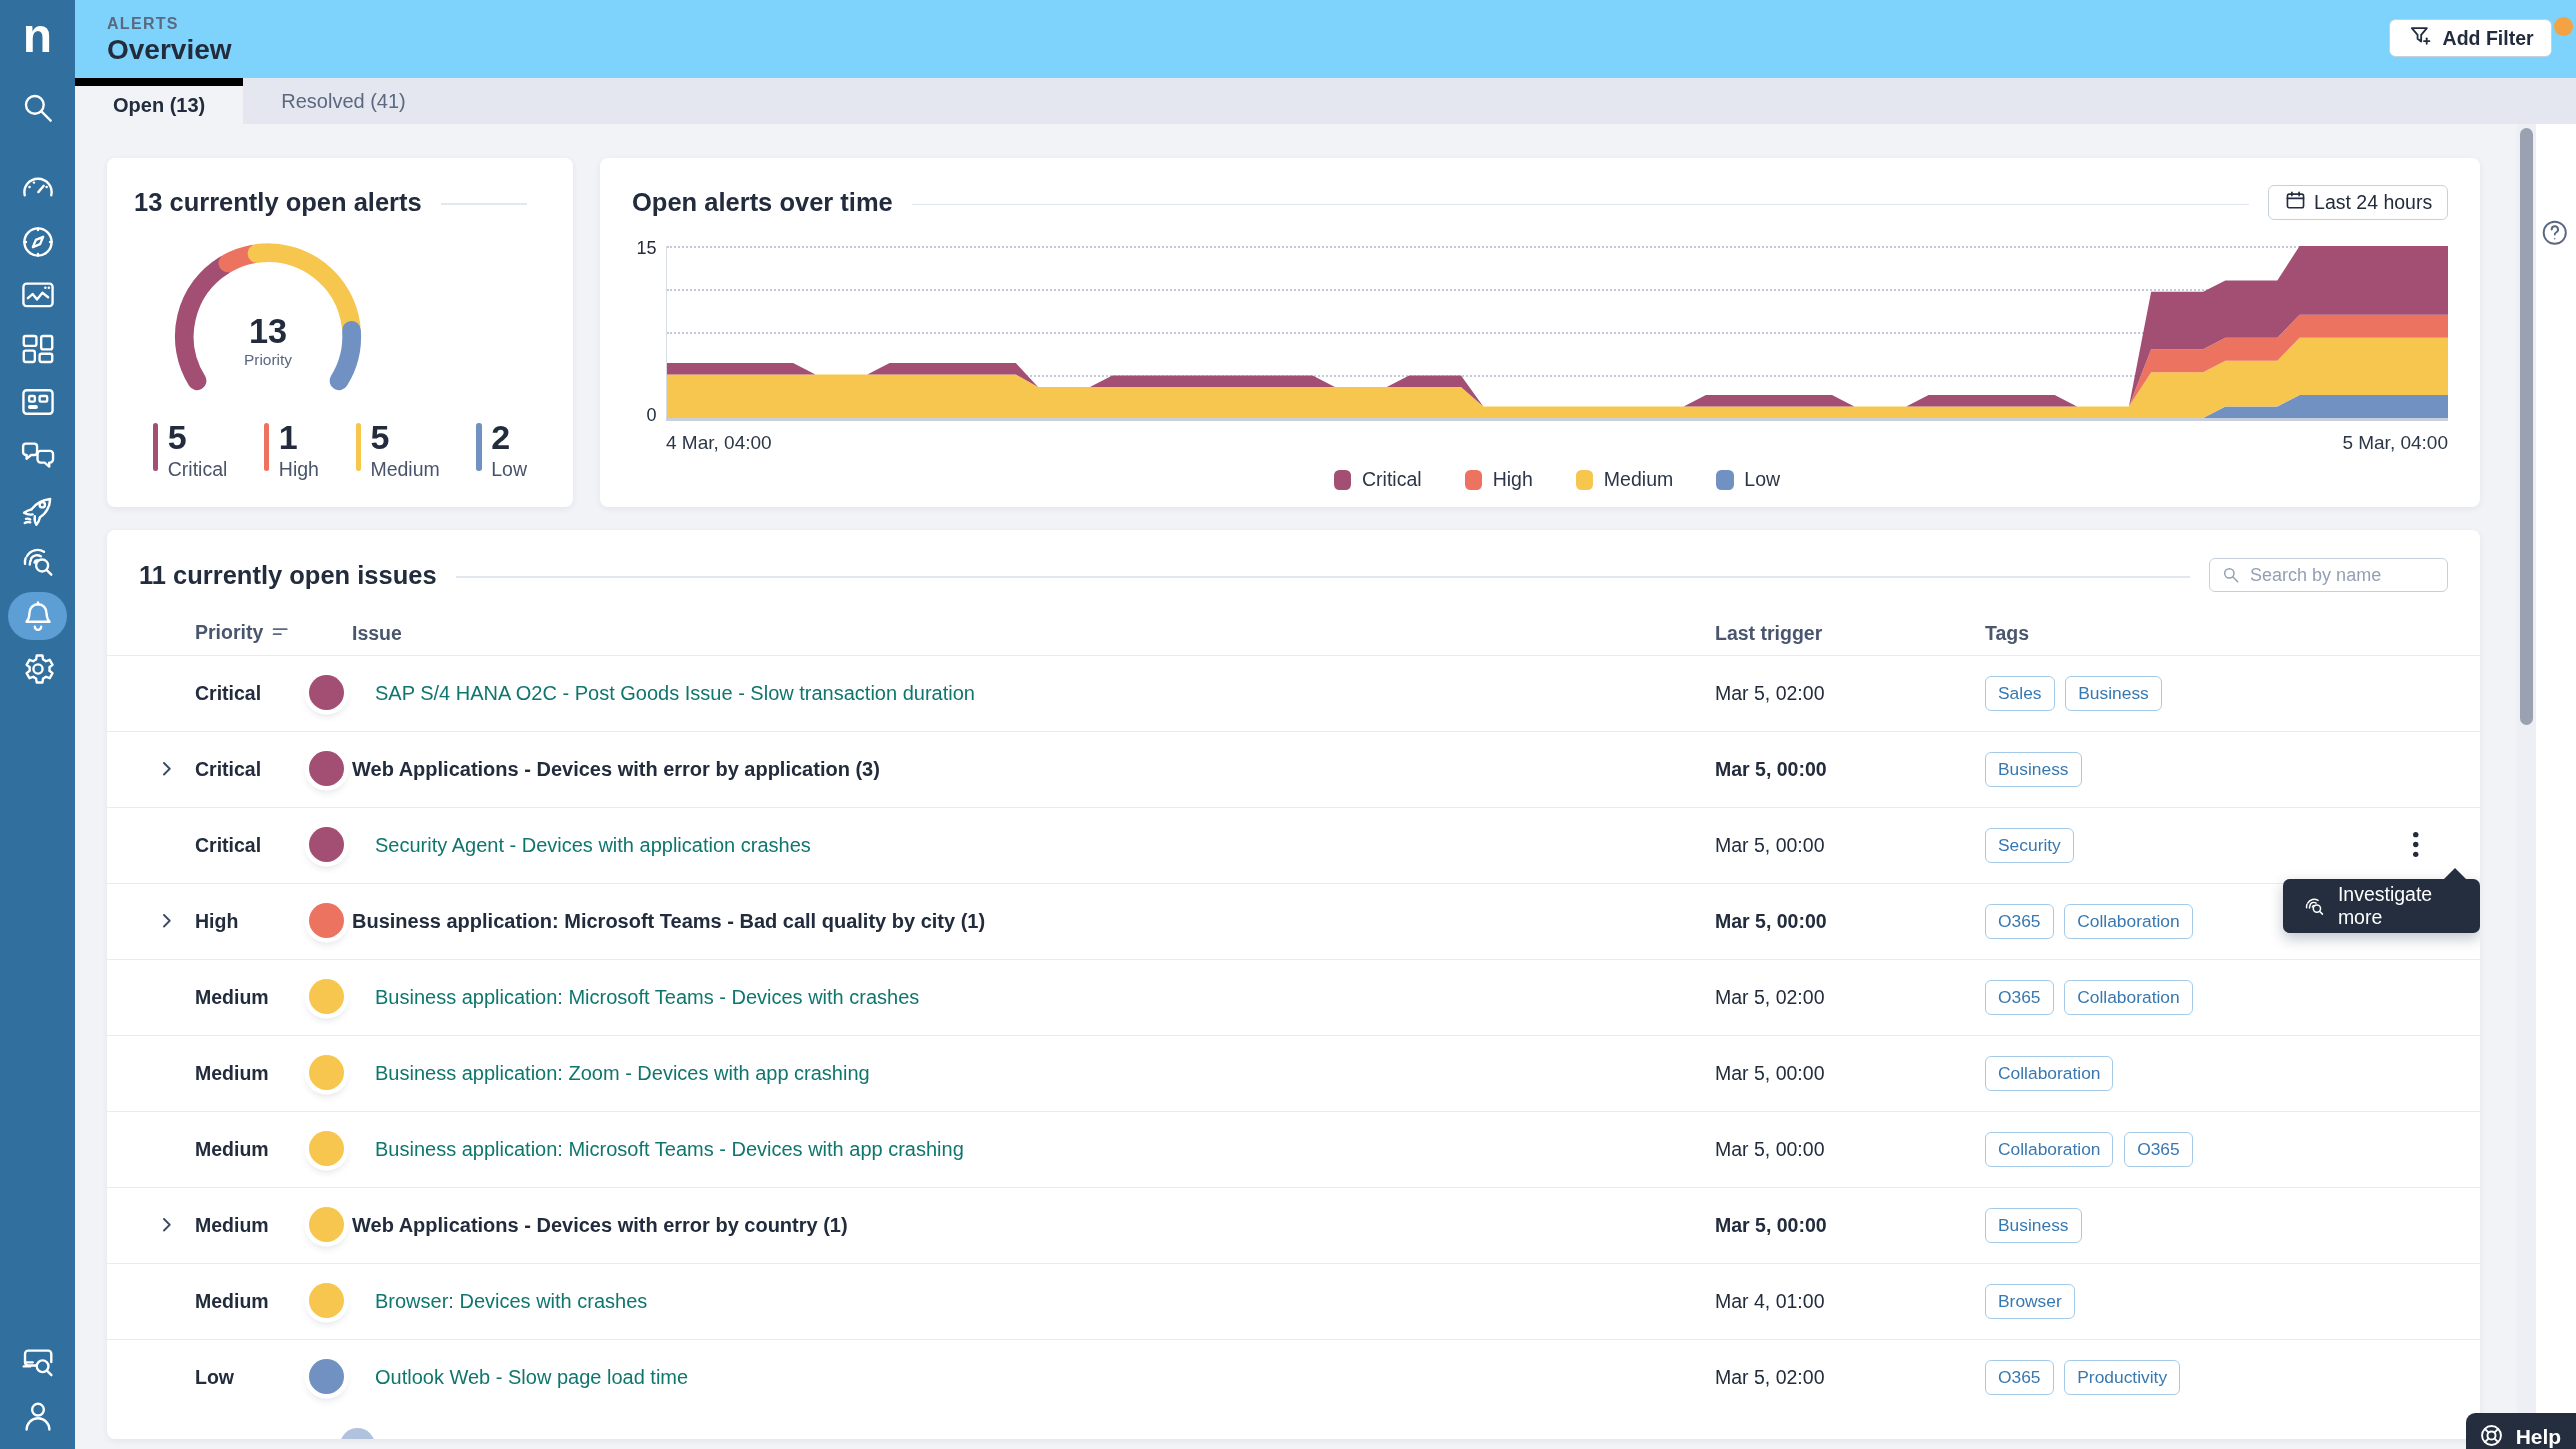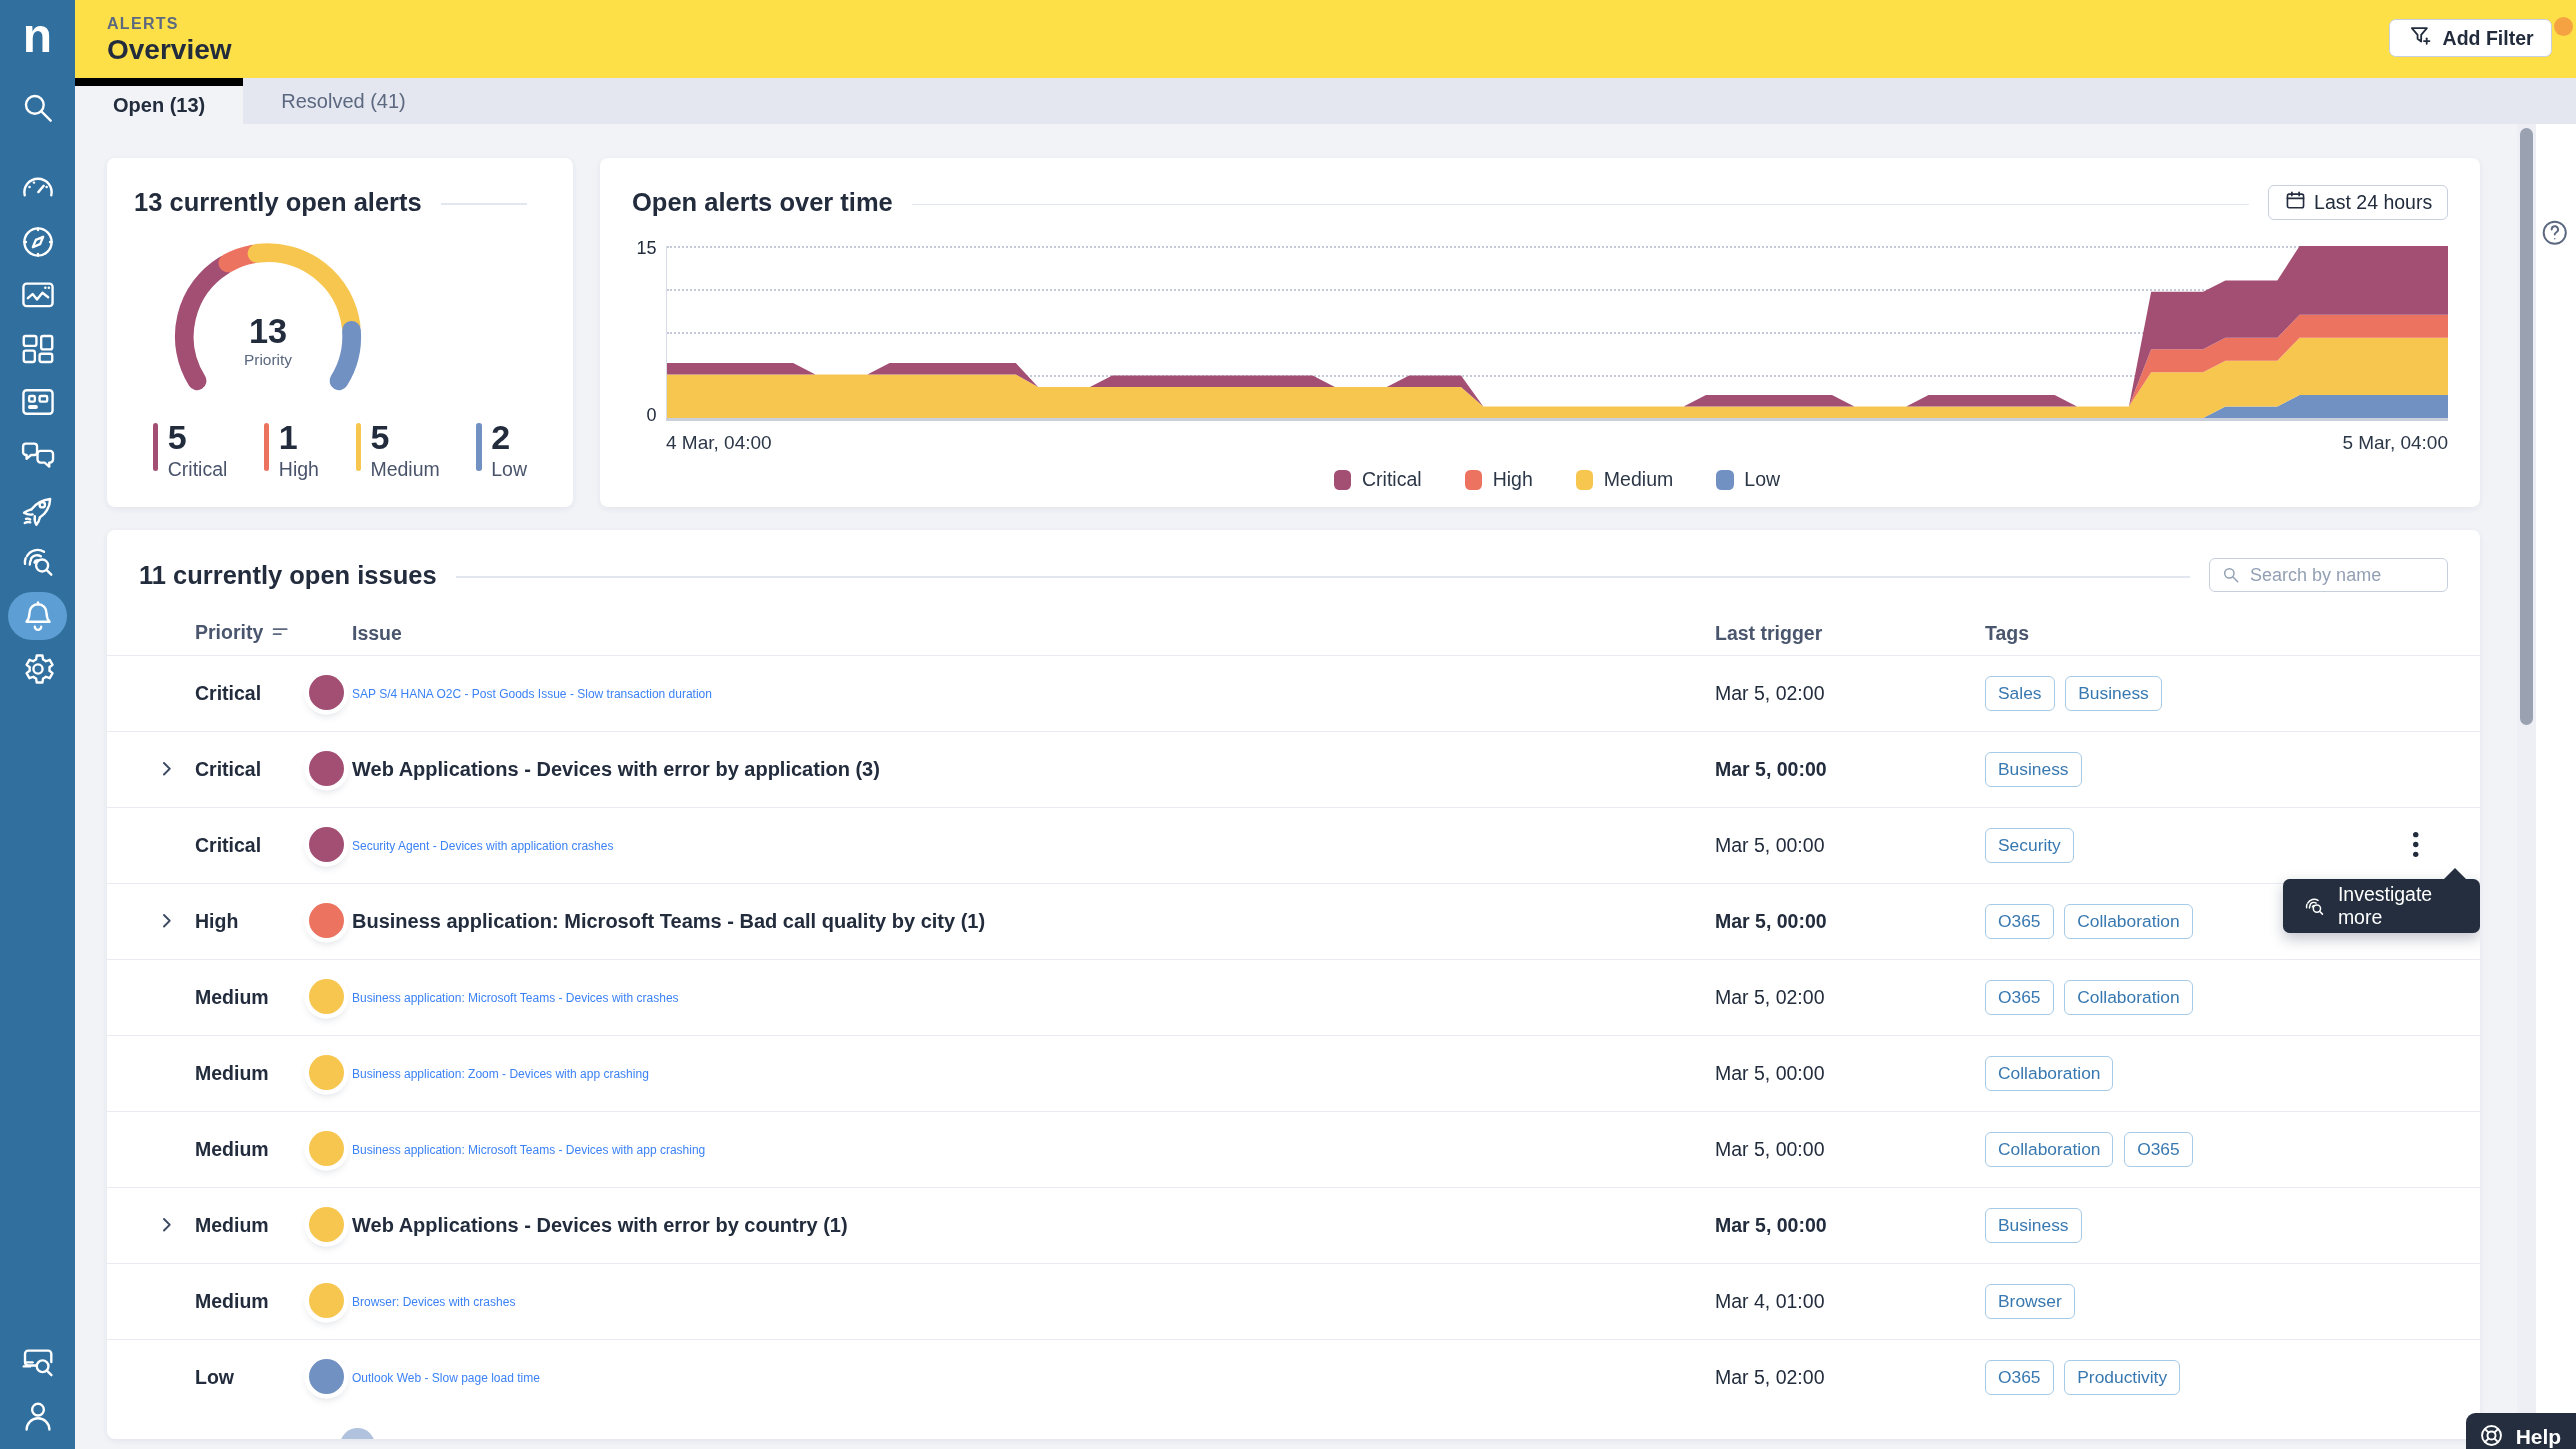--- a/index.html
+++ b/index.html
@@ -9,21 +9,21 @@
   #sidebar { position:absolute; left:0; top:0; width:75px; height:1449px; background:#316f9e; z-index:40; display:flex; flex-direction:column; align-items:center; }
   #logo { color:#fff; font-size:48px; font-weight:bold; line-height:1; margin-top:12px; }
   .side-icons { display:flex; flex-direction:column; align-items:center; width:100%; }
   .side-item { width:59px; height:48px; display:flex; align-items:center; justify-content:center; color:#fff; border-radius:24px; margin-top:5.4px; cursor:pointer; }
   .side-item svg { width:38px; height:38px; }
   .side-item.active { background:#5d9fd4; }
   .side-item.search-gap { margin-top:24px; margin-bottom:27px; }
   #side-bottom { margin-top:auto; margin-bottom:9.4px; display:flex; flex-direction:column; align-items:center; }
 
   
-  #header { position:absolute; left:75px; top:0; width:2501px; height:78px; background:#fde047; z-index:30; }
+  #header { position:absolute; left:75px; top:0; width:2501px; height:78px; background:#7dd3fc; z-index:30; }
   #eyebrow { position:absolute; left:32px; top:14.8px; font-size:16px; font-weight:bold; letter-spacing:1.3px; color:#5b6880; }
   #page-title { position:absolute; left:32px; top:34px; font-size:28px; font-weight:bold; color:#222c3d; }
   #add-filter { position:absolute; right:24px; top:19px; height:38px; display:flex; align-items:center; gap:9.4px; padding:0 17.4px; border:1.3px solid #c8d0de; border-radius:6.7px; background:#fff; font-size:19.5px; font-weight:bold; color:#222c3d; cursor:pointer; }
   #add-filter svg { width:25.5px; height:25.5px; }
   #notif-dot { position:absolute; right:2.7px; top:17.4px; width:19px; height:19px; border-radius:50%; background:#f5a243; }
 
   
   #tabbar { position:absolute; left:75px; top:78px; width:2501px; height:46px; background:#e4e7ef; display:flex; z-index:30; }
   .tab { height:46px; display:flex; align-items:center; justify-content:center; font-size:20px; color:#5b6880; cursor:pointer; padding:0 38px; min-width:146px; }
   .tab.active { background:#f1f3f7; border-top:8px solid #000000; font-weight:bold; color:#222c3d; }
@@ -73,21 +73,21 @@
   #search-input { border:none; outline:none; width:100%; font-size:18px; color:#222c3d; font-family:"Liberation Sans",sans-serif; }
   #search-input::placeholder { color:#93a0b4; }
 
   .t-grid { display:grid; grid-template-columns:56px 114px 43px 1fr 270px 376px 87px; align-items:center; }
   #t-header { margin-top:19px; height:44px; font-size:19.5px; font-weight:bold; color:#4a566e; padding:0 32px; }
   .sort-icon { display:inline-block; vertical-align:-1.3px; margin-left:8px; }
   #t-body .t-row { height:76px; border-top:1.3px solid #e8ebf2; padding:0 32px; cursor:pointer; }
   .chev { width:25.5px; height:25.5px; color:#3c4a63; margin-left:14.8px; }
   .prio { font-size:19.5px; font-weight:bold; color:#222c3d; }
   .dot { width:35px; height:35px; border-radius:50%; box-shadow:0 0 0 4.7px #fff, 0 4px 9.4px rgba(20,30,60,.22); }
-  .name-link { font-size:12px; color:#3b82f6; text-decoration:none; }
+  .name-link { font-size:20px; color:#0f766e; text-decoration:none;margin-left:23px; }
   .name-bold { font-size:20px; color:#222c3d; font-weight:bold; }
   .trig { font-size:19.5px; color:#222c3d; }
   .trig.bold { font-weight:bold; }
   .tags-cell { display:flex; gap:10.7px; }
   .tag { border:1.3px solid #a6cbe8; color:#3878b0; font-size:17.4px; border-radius:6px; padding:6px 12px; background:#fff; white-space:nowrap; }
   .kebab { width:29.5px; height:43px; color:#222c3d; justify-self:end; margin-right:17.4px; cursor:pointer; }
   #partial-dot { position:absolute; left:233px; bottom:-24px; }
 
   
   #menu-tooltip { position:absolute; left:2176px; top:349px; background:#242e3e; color:#fff; border-radius:6.7px; height:54px; display:flex; align-items:center; gap:12px; padding:0 20px; font-size:19.5px; z-index:20; box-shadow:0 5.4px 13.4px rgba(20,30,60,.25); }

